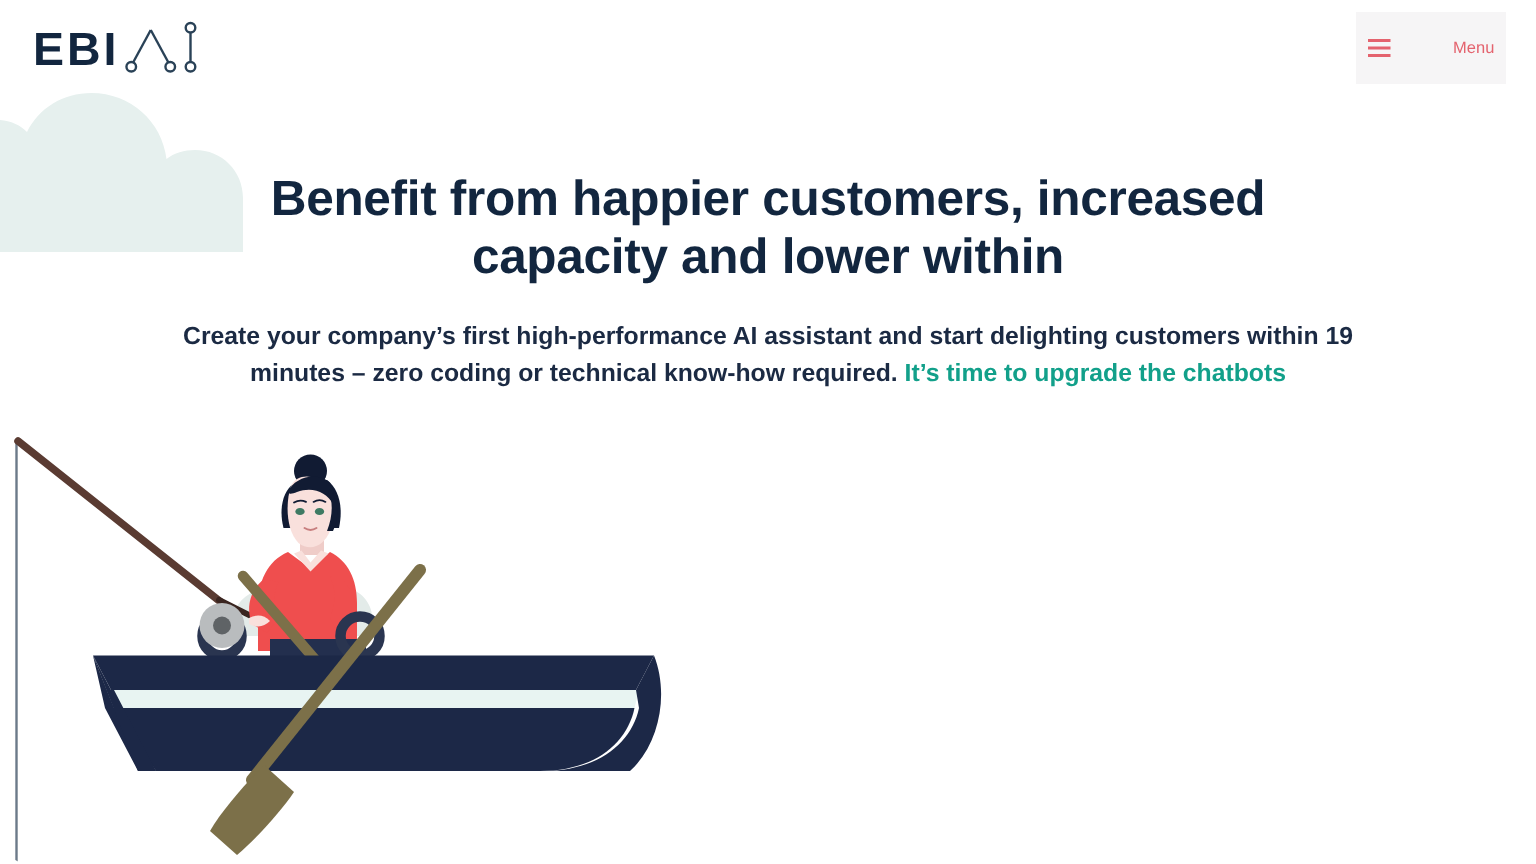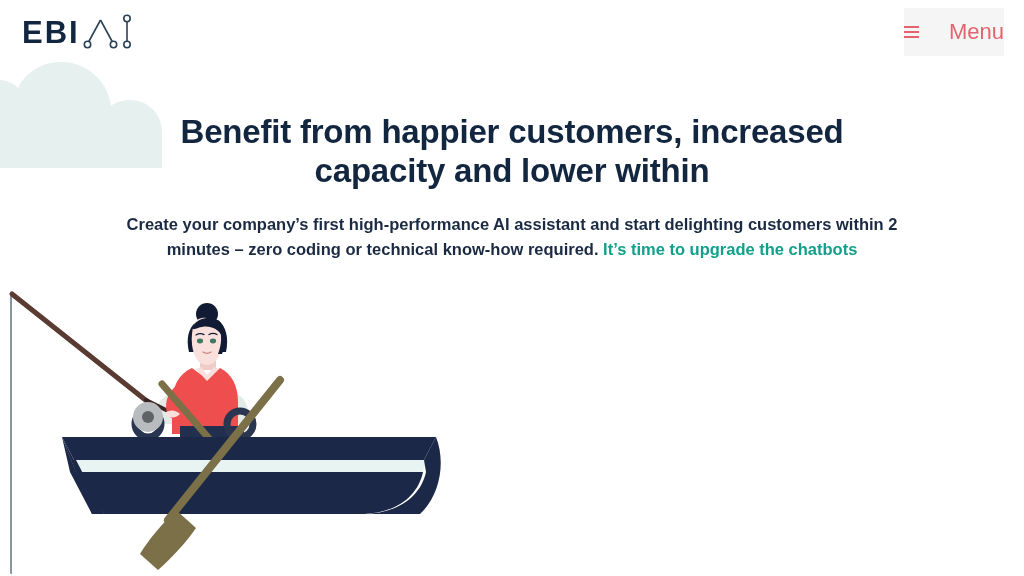--- a/index.html
+++ b/index.html
@@ -93,21 +93,21 @@
     width: 15px;
     height: 2px;
     background: #E4636E;
     display: block;
   }
   .menu-bars i:nth-child(1) { top: 0px; }
   .menu-bars i:nth-child(2) { top: 5px; }
   .menu-bars i:nth-child(3) { top: 10px; }
 
   .menu-label {
-    font-size: 22px;
+    font-size: 11px;
     color: #E4636E;
     font-family: "Liberation Sans", sans-serif;
     line-height: 1;
     margin-left: 33px;
   }
 
   
   .hero {
     position: absolute;
     left: 0;
@@ -192,21 +192,21 @@
           <i></i>
       </span>
       <span class="menu-label">Menu</span>
     </button>
 
   </header>
 
   <section class="hero">
     <h1 class="hero-title">Benefit from happier customers, increased capacity and lower within</h1>
     <p class="hero-sub">
-      <span>Create your company’s first high-performance AI assistant and start delighting customers within 2 minutes – zero coding or technical know-how required. </span><span class="accent">It’s time to upgrade the chatbots</span>
+      <span>Create your company’s first high-performance AI assistant and start delighting customers within 19 minutes – zero coding or technical know-how required. </span><span class="accent">It’s time to upgrade the chatbots</span>
     </p>
   </section>
 
   <div class="illustration">
     <svg width="470" height="294" viewBox="0 0 470 294">
 
       <line x1="11" y1="12" x2="11" y2="294" stroke="#6C7A89" stroke-width="1.6"></line>
 
       <path d="M170,112 C156,118 152,132 158,142 L246,142 C252,128 246,114 232,110 C214,104 186,104 170,112 Z" fill="#E3EBE9"></path>
 

